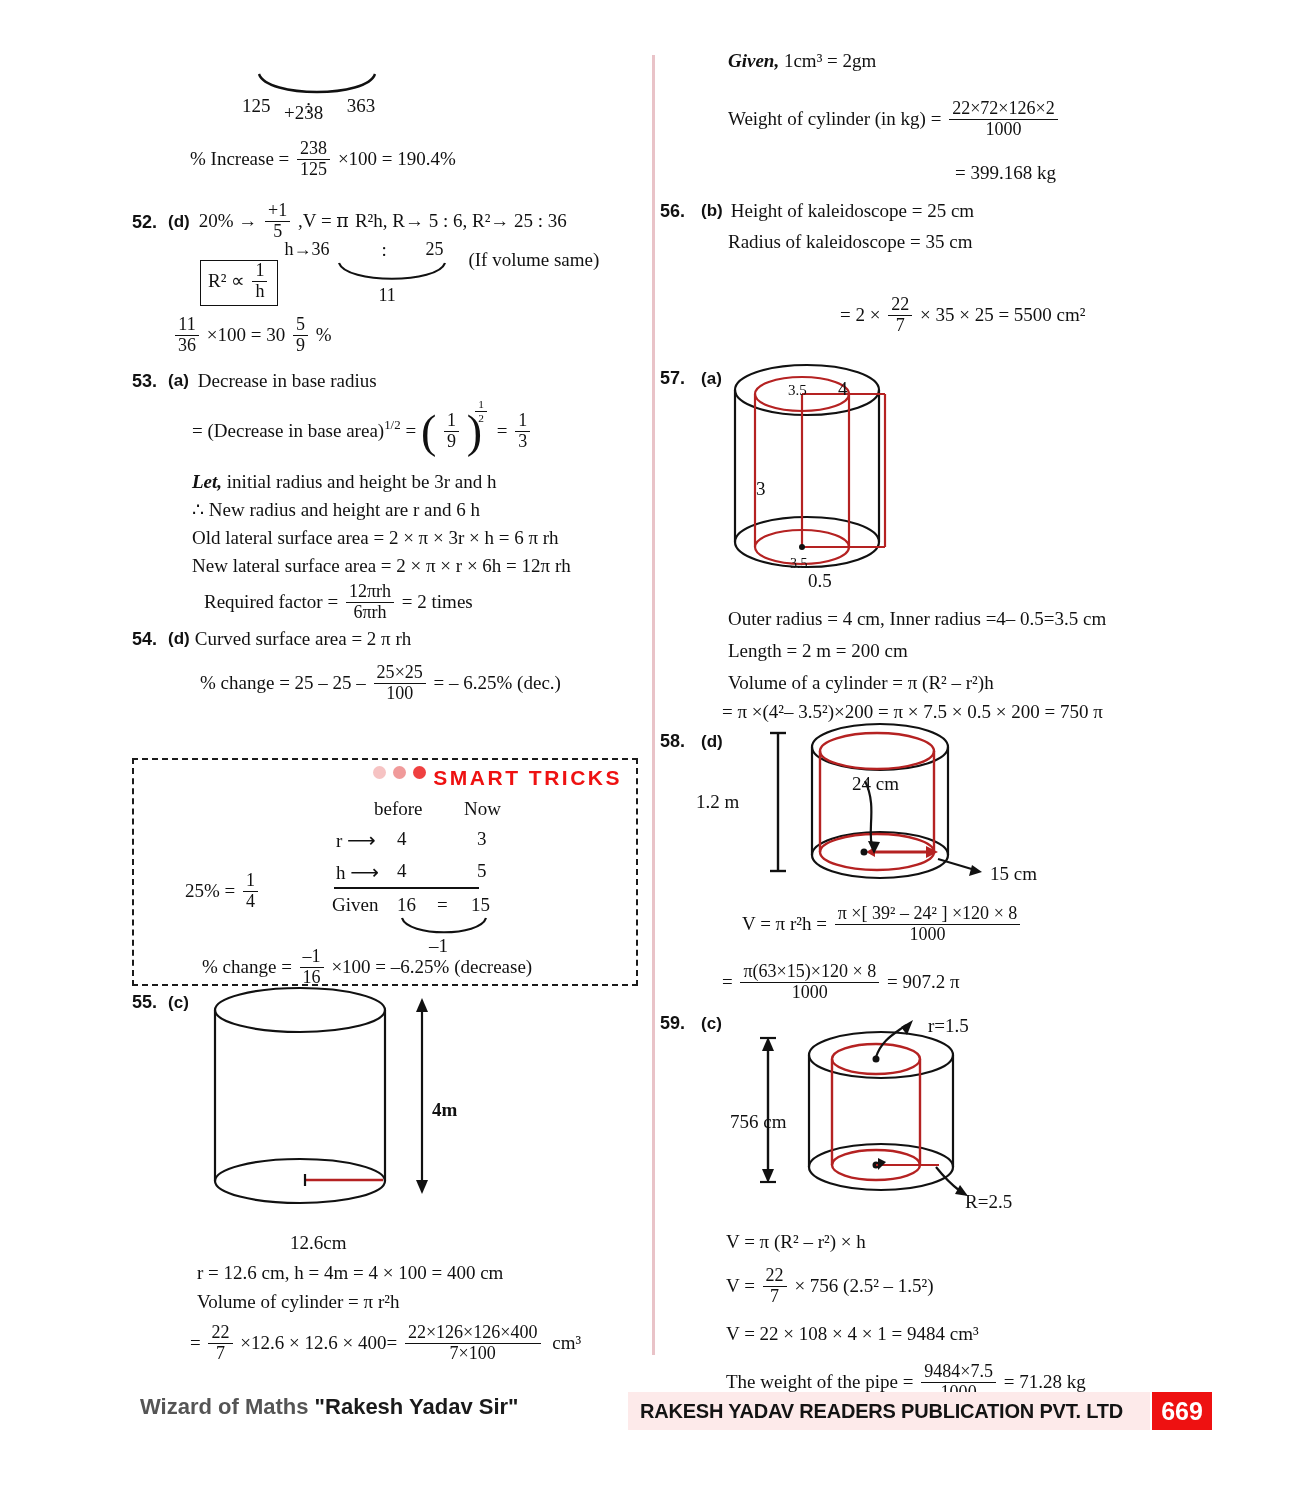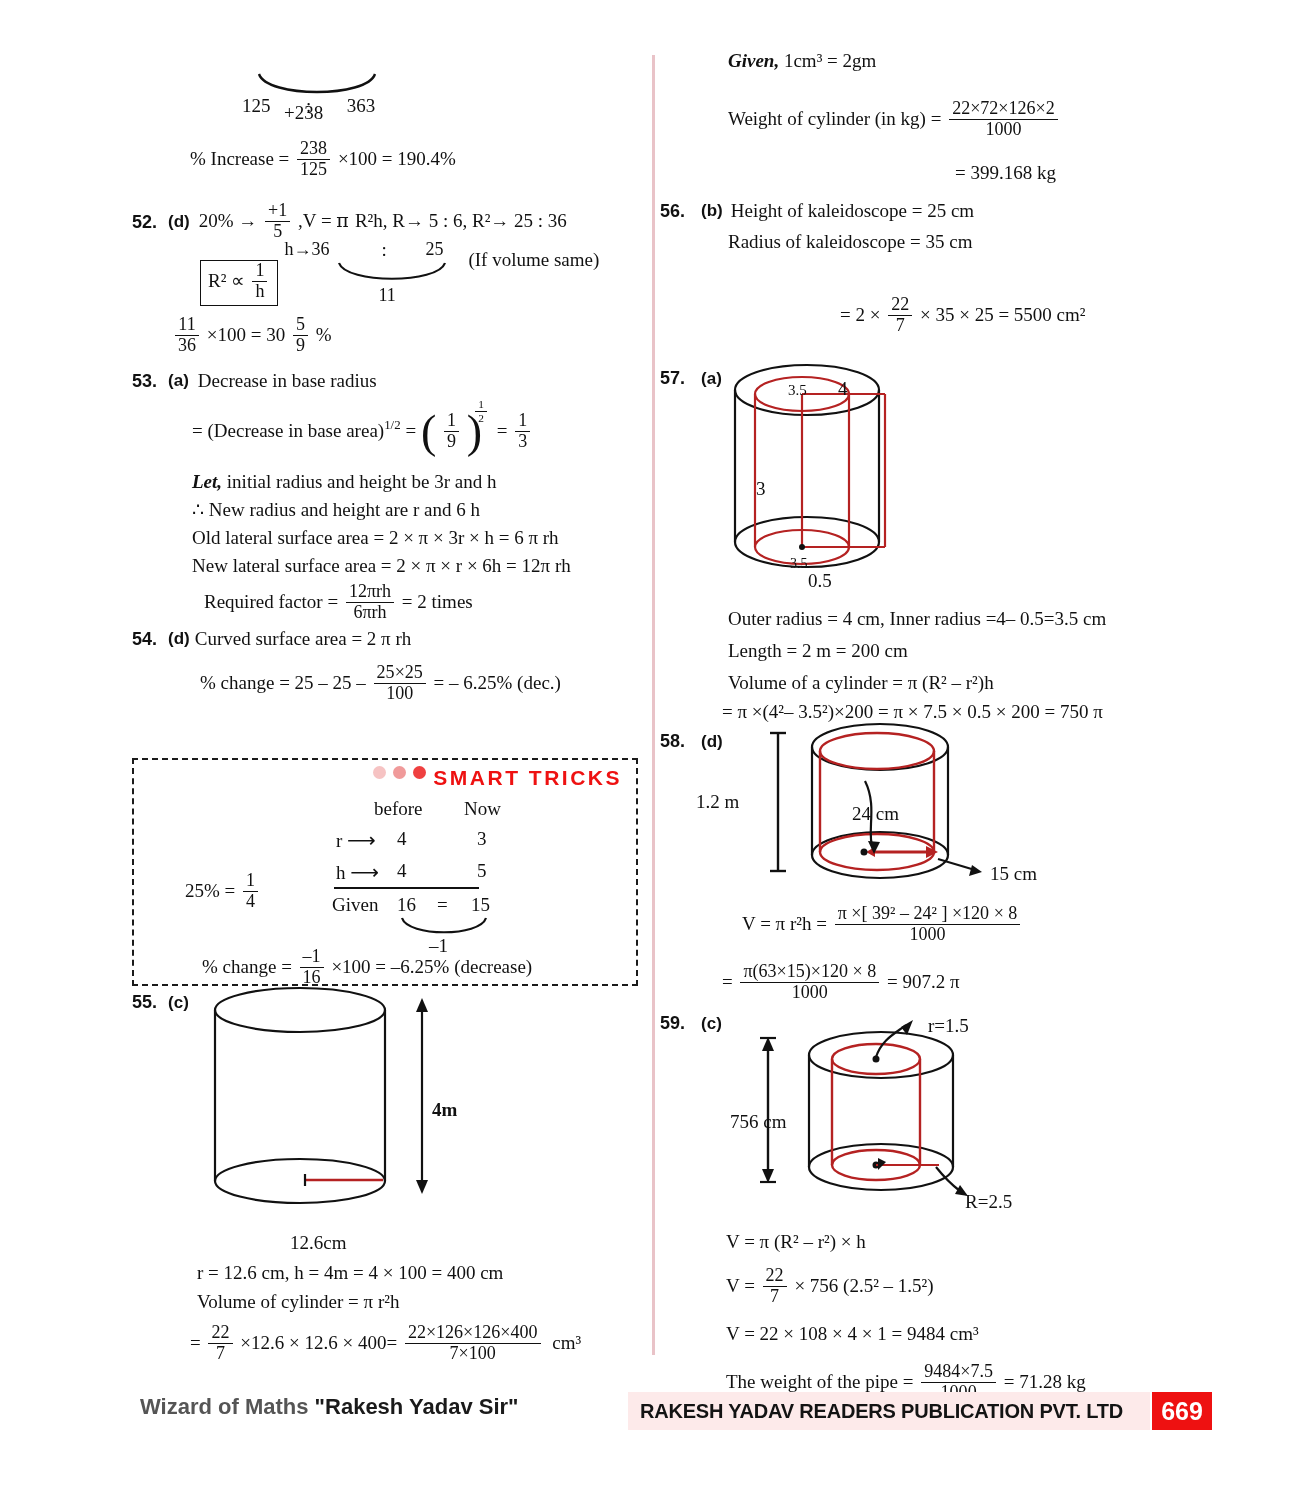--- a/index.html
+++ b/index.html
@@ -433,21 +433,21 @@
           <circle cx="94" cy="131" r="3.5" fill="#111"></circle>
 
           <path d="M95 60 C 108 86, 96 112, 103 128" stroke="#111" stroke-width="2.2" fill="none"></path>
           <path d="M104 133 L98 120 L110 121 Z" fill="#111"></path>
 
           <path d="M168 138 L205 149" stroke="#111" stroke-width="2.2" fill="none"></path>
           <path d="M212 151 L199 155 L202 144 Z" fill="#111"></path>
         </svg>
       </div>
       <div class="ln" style="position:absolute;left:36px;top:66px;">1.2 m</div>
-      <div class="ln" style="position:absolute;left:192px;top:78px;text-align:right;">24 cm</div>
+      <div class="ln" style="position:absolute;left:192px;top:48px;text-align:right;">24 cm</div>
       <div class="ln" style="position:absolute;left:330px;top:138px;">15 cm</div>
 
       <div class="ln" style="position:absolute;left:82px;top:182px;">
         <span>V = π r²h  = </span>
         <span class="frac">
           <span class="num">π ×[ 39² – 24² ] ×120 × 8</span>
           <span class="den">1000</span>
         </span>
       </div>
       <div class="ln" style="position:absolute;left:62px;top:240px;">

